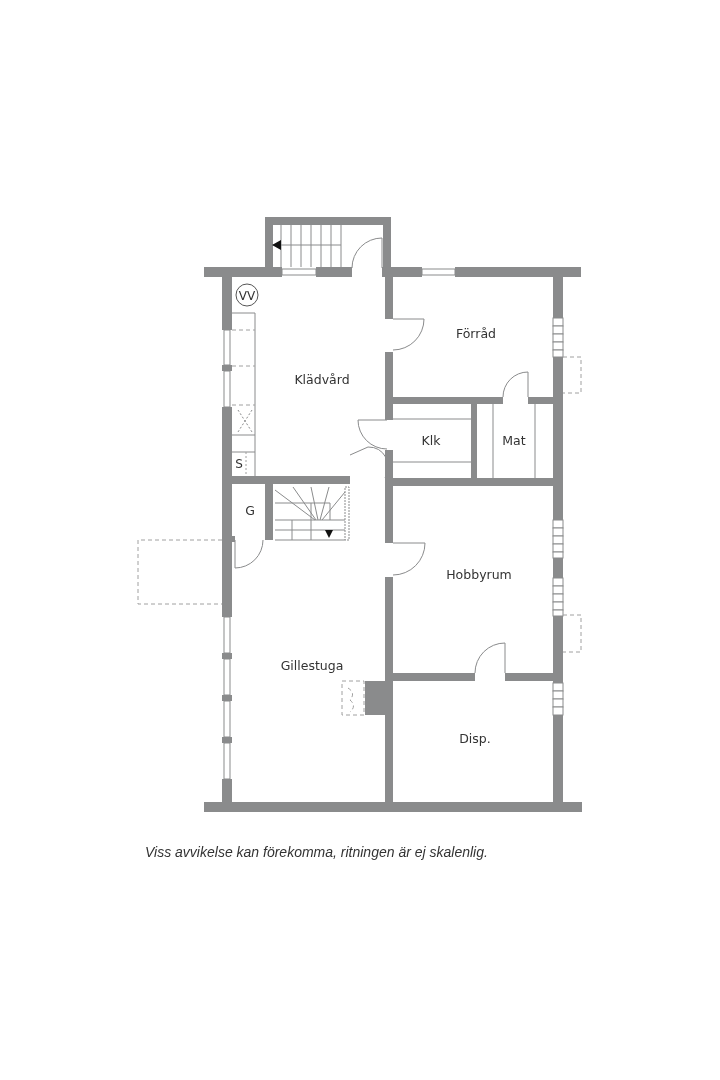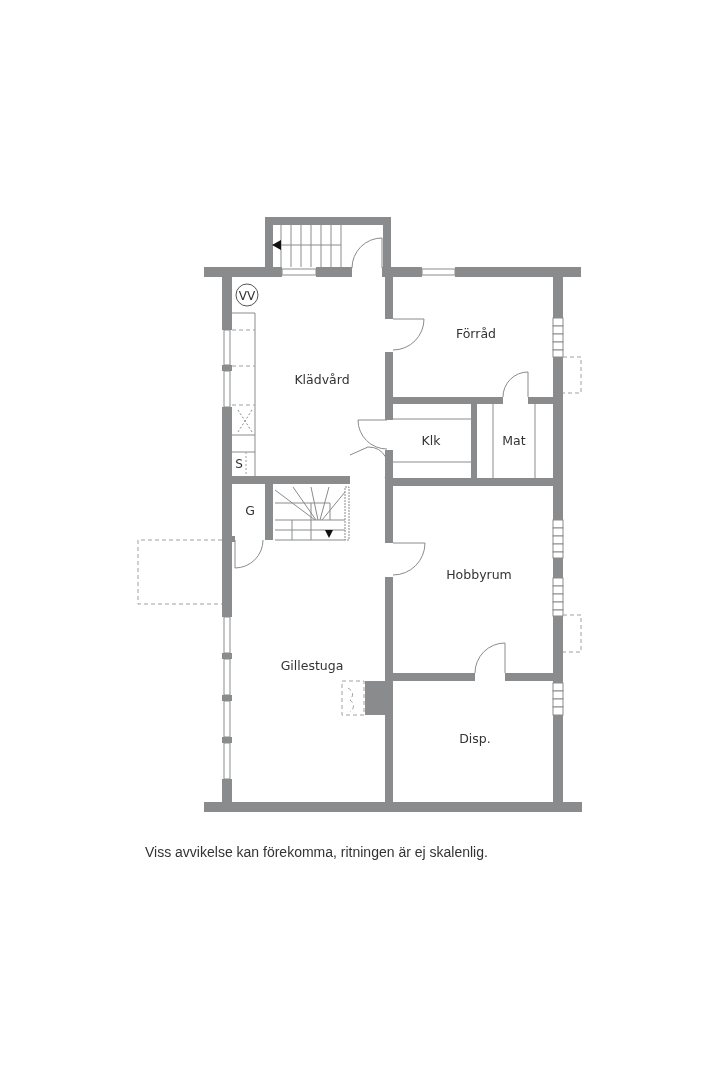--- a/index.html
+++ b/index.html
@@ -5,21 +5,21 @@
     html, body { margin: 0; padding: 0; background: #ffffff; }
     body { width: 720px; height: 1080px; position: relative; overflow: hidden; font-family: "DejaVu Sans", sans-serif; }
     #plan { position: absolute; left: 0; top: 0; width: 720px; height: 1080px; }
     .wall { fill: #8a8b8c; }
     .thin { stroke: #8a8b8c; stroke-width: 1; fill: none; }
     .door { stroke: #8a8b8c; stroke-width: 1; fill: none; }
     .dash { stroke: #a0a0a0; stroke-width: 1; fill: none; stroke-dasharray: 4 3; }
     .win { fill: #ffffff; stroke: #8a8b8c; stroke-width: 1; }
     .label { font-family: "DejaVu Sans", sans-serif; font-size: 12.5px; fill: #333333; text-anchor: middle; dominant-baseline: middle; }
     .small-label { font-size: 12px; }
-    .disclaimer { position: absolute; left: 145px; top: 844px; font-family: "Liberation Sans", sans-serif; font-size: 14px; color: #333333; white-space: nowrap; }
+    .disclaimer { position: absolute; left: 145px; top: 844px; font-family: "Liberation Sans", sans-serif; font-size: 14px; color: #333333; white-space: nowrap; font-style: italic; }
   </style>
 </head>
 <body>
 
 <svg id="plan" viewBox="0 0 720 1080" xmlns="http://www.w3.org/2000/svg">
 
   <g>
     <rect class="wall" x="265" y="217" width="125" height="8"></rect>
     <rect class="wall" x="265" y="217" width="8" height="52"></rect>
     <rect class="wall" x="383" y="217" width="8" height="52"></rect>

